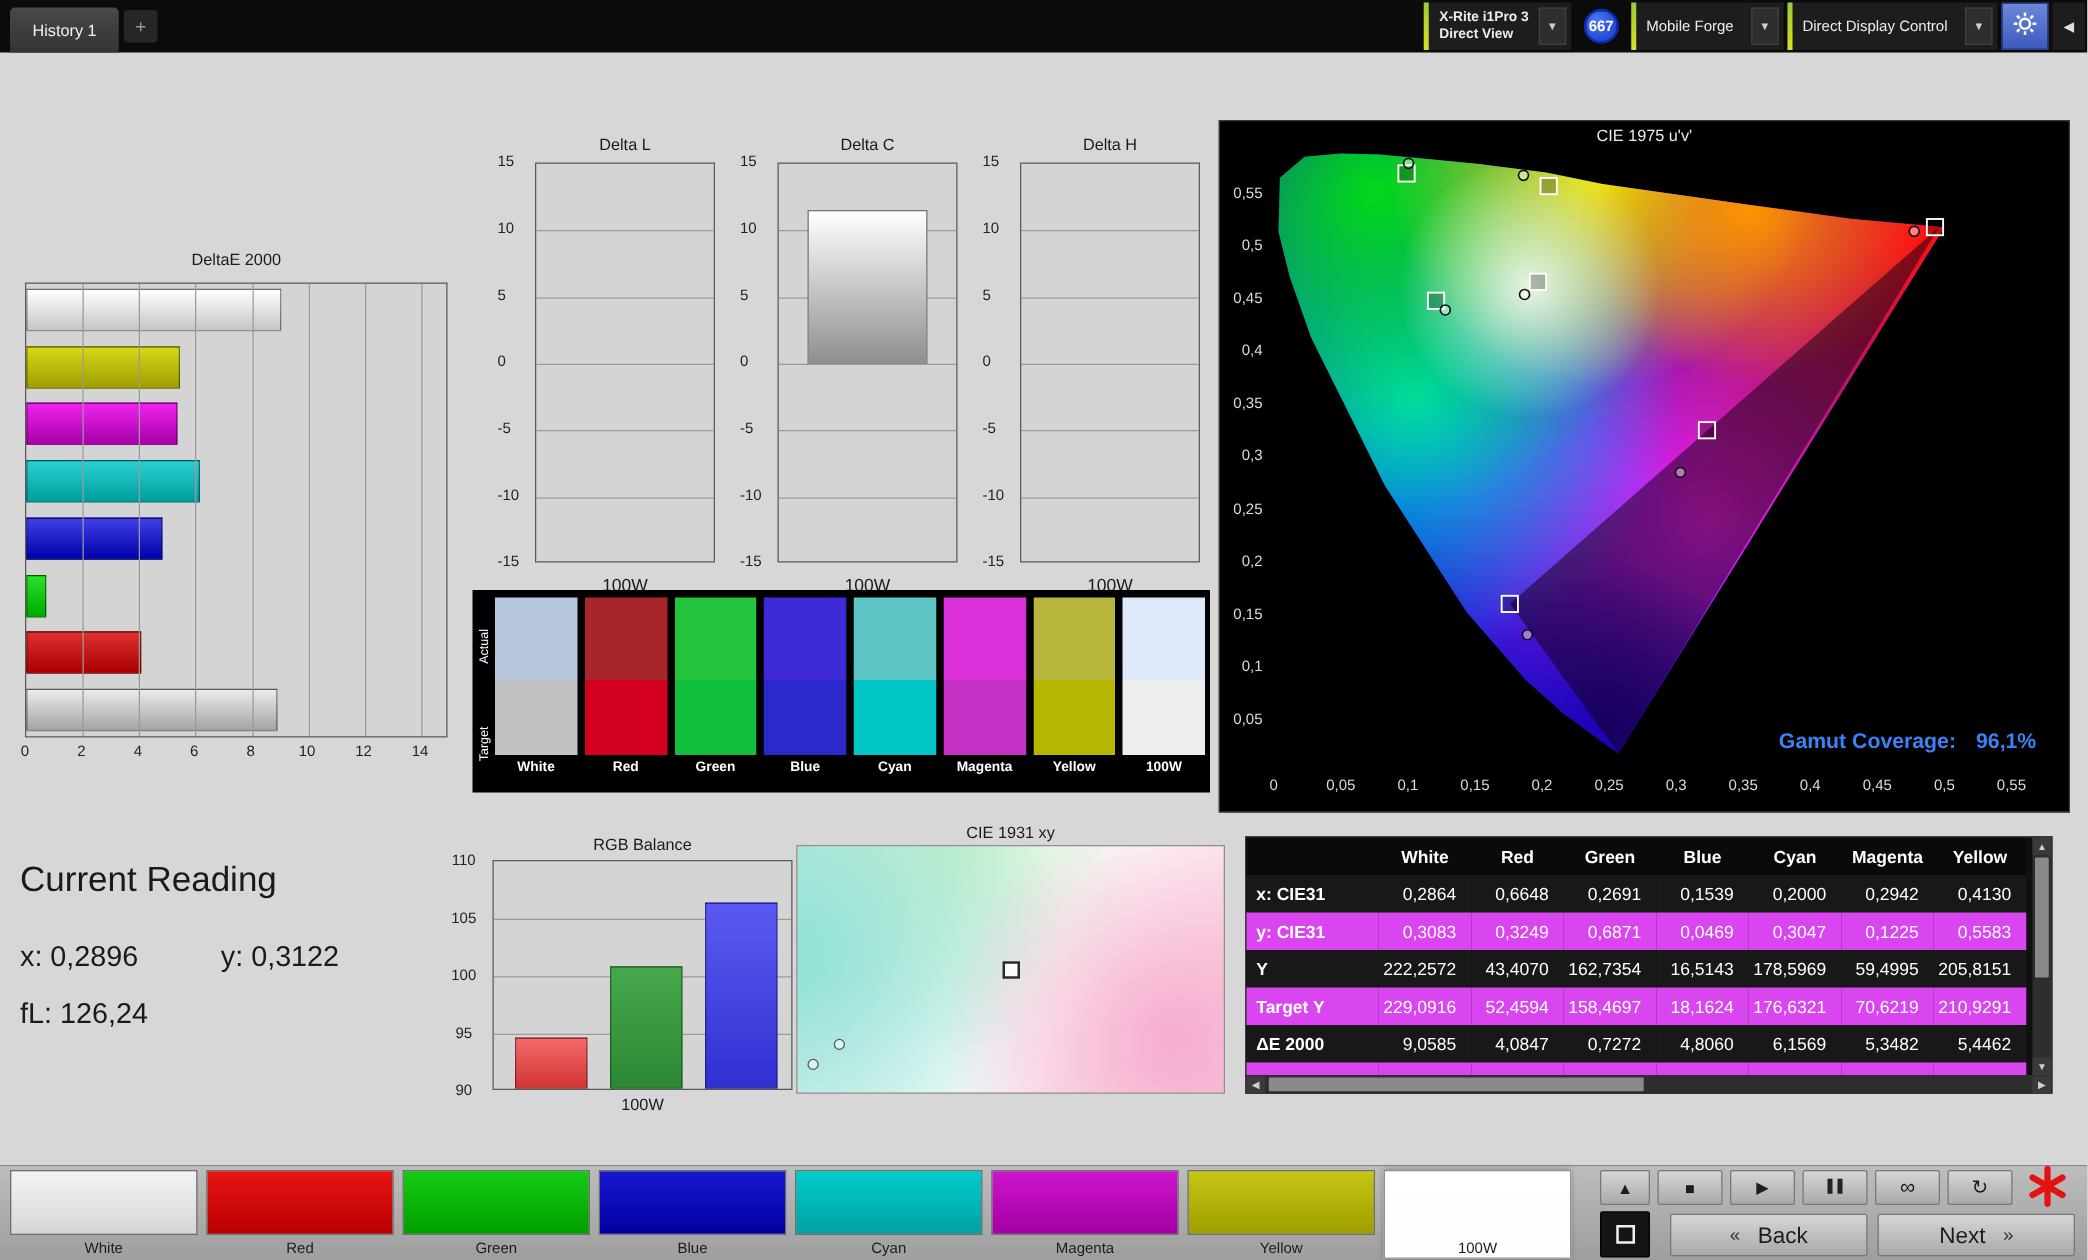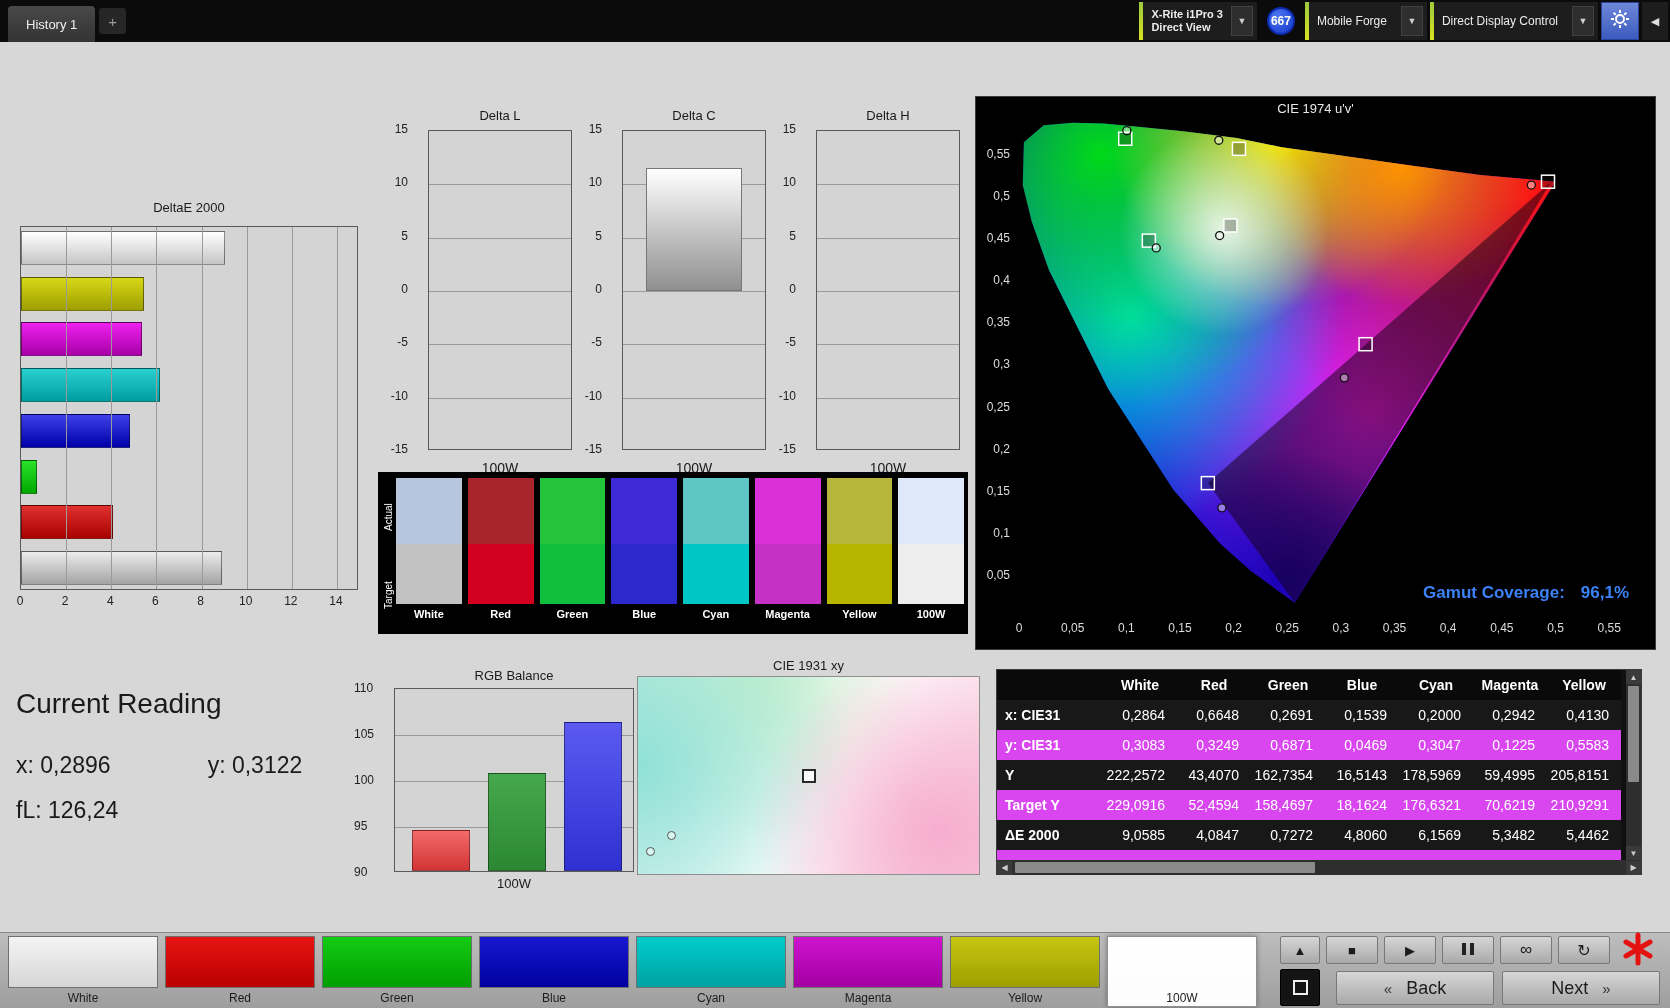--- a/index.html
+++ b/index.html
@@ -28,21 +28,21 @@
 .de-bar{height:34px;border:1px solid rgba(0,0,0,.45)}
 .vgrid{position:absolute;top:0;bottom:0;width:1px;background:#9a9a9a}
 .hgrid{position:absolute;left:0;right:0;height:1px;background:#9a9a9a}
 #de-ticks{position:absolute;left:0;top:394px;width:338px;height:16px}
 .de-tick{position:absolute;transform:translateX(-50%);font-size:12px;color:#222}
 
 .vchart{position:absolute;top:108px;width:178px;height:380px}
 .vc-title{position:absolute;left:30px;top:0;width:144px;text-align:center;font-size:13px;color:#1a1a1a}
 .vc-plot{position:absolute;left:30px;top:22px;width:144px;height:320px;border:1px solid #5a5a5a;background:#d4d4d4}
 .vc-ticks{position:absolute;left:0;top:0;width:26px;height:100%}
-.vc-tick{position:absolute;right:16px;font-size:12px;color:#222;width:24px;text-align:right}
+.vc-tick{position:absolute;right:2px;font-size:12px;color:#222;width:24px;}
 .vc-bar{position:absolute;left:16%;width:68%;background:linear-gradient(180deg,#fff,#8f8f8f);border:1px solid #777}
 .vc-xlabel{position:absolute;left:30px;top:352px;width:144px;text-align:center;font-size:14px;color:#1a1a1a}
 
 #swatch-strip{position:absolute;left:378px;top:472px;width:590px;height:162px;background:#000;display:flex;padding:6px 4px 0 2px}
 #ss-sides{width:16px;display:flex;flex-direction:column;color:#fff;font-size:10px}
 .ss-side{flex:1;display:flex;align-items:center;justify-content:center;writing-mode:vertical-rl;transform:rotate(180deg)}
 #ss-cols{flex:1;display:flex;gap:6px}
 .ss-col{flex:1;display:flex;flex-direction:column}
 .ss-actual{height:66px}
 .ss-target{height:60px}
@@ -55,27 +55,27 @@
 .cie-xt{position:absolute;transform:translateX(-50%);color:#ddd;font-size:12px}
 #cie-ylabels{position:absolute;left:0;top:0;width:38px;height:100%}
 .cie-yt{position:absolute;right:4px;width:34px;text-align:right;color:#ddd;font-size:12px}
 #gamut-cov{position:absolute;right:26px;top:486px;color:#3b82f6;font-size:17px;font-weight:bold;display:flex;gap:16px}
 .m-square{fill:rgba(0,0,0,.25);stroke:#fff;stroke-width:1.5}
 .m-circle{fill:rgba(255,255,255,.45);stroke:#101010;stroke-width:1.3}
 
 #current-reading{position:absolute;left:16px;top:688px;color:#1a1a1a}
 #cr-title{font-size:28px;margin-bottom:32px}
 .cr-line{font-size:23px;margin-bottom:18px;display:flex}
-.cr-y{margin-left:97px}
+.cr-y{margin-left:66px}
 
 #rgb-chart{position:absolute;left:350px;top:668px;width:300px;height:222px}
 #rgb-title{position:absolute;left:44px;top:0;width:240px;text-align:center;font-size:13px;color:#1a1a1a}
 #rgb-plot{position:absolute;left:44px;top:20px;width:240px;height:184px;border:1px solid #5a5a5a;background:#d4d4d4}
 #rgb-ticks{position:absolute;left:4px;top:0;width:36px;height:100%}
-.rgb-tick{position:absolute;right:2px;width:34px;text-align:left;font-size:12px;color:#222}
+.rgb-tick{position:absolute;right:2px;width:34px;text-align:center;font-size:12px;color:#222}
 .rgb-bar{position:absolute;bottom:0;border:1px solid rgba(0,0,0,.4)}
 #rgb-xlabel{position:absolute;left:44px;top:208px;width:240px;text-align:center;font-size:13px;color:#1a1a1a}
 
 #xy-chart{position:absolute;left:637px;top:658px;width:343px;height:220px}
 #xy-title{position:absolute;left:0;top:0;width:100%;text-align:center;font-size:13px;color:#1a1a1a}
 #xy-box{position:absolute;left:0;top:18px;width:343px;height:199px;border:1px solid #8f8f8f;
  background:
   radial-gradient(circle at 88% 78%, rgba(246,170,205,.95) 0%, rgba(246,170,205,0) 55%),
   radial-gradient(circle at 0% 45%, rgba(140,224,214,.95) 0%, rgba(140,224,214,0) 60%),
   radial-gradient(circle at 35% 0%, rgba(200,240,200,.9) 0%, rgba(200,240,200,0) 55%),
@@ -315,21 +315,21 @@
         </div>
         <div class="ss-col">
           <div class="ss-actual" style="background: rgb(221, 232, 248);"></div>
           <div class="ss-target" style="background: rgb(237, 237, 237);"></div>
           <div class="ss-label">100W</div>
         </div>
       </div>
   </section>
 
   <section id="cie-panel">
-    <div id="cie-title">CIE 1974 u'v'</div>
+    <div id="cie-title">CIE 1975 u'v'</div>
     <svg id="cie-svg" width="636" height="505" viewBox="0 0 636 505">
       <defs>
         <clipPath id="locusClip">
           <path d="M536.5,69.7 L275.8,490.7 L231.8,458.7 L201.4,431.7 L154.5,377.9 L89.1,276.8 L30,158.1 L12.8,109.4 L3.8,73.1 L4.9,30.2 L24.7,13.3 L53.7,10.8 L84.8,11.6 L121.2,15 L164.2,19.2 L217.8,26 L262.9,35.2 L321.9,43.6 L380.9,52 L461.4,62.9 Z"></path>
         </clipPath>
         <radialGradient id="gMag" gradientUnits="userSpaceOnUse" cx="350" cy="300" r="240">
             <stop offset="0" stop-color="#ff22ff"></stop>
             <stop offset="1" stop-color="#ff22ff" stop-opacity="0"></stop>
           </radialGradient>
         <radialGradient id="gRed" gradientUnits="userSpaceOnUse" cx="515" cy="78" r="300">

